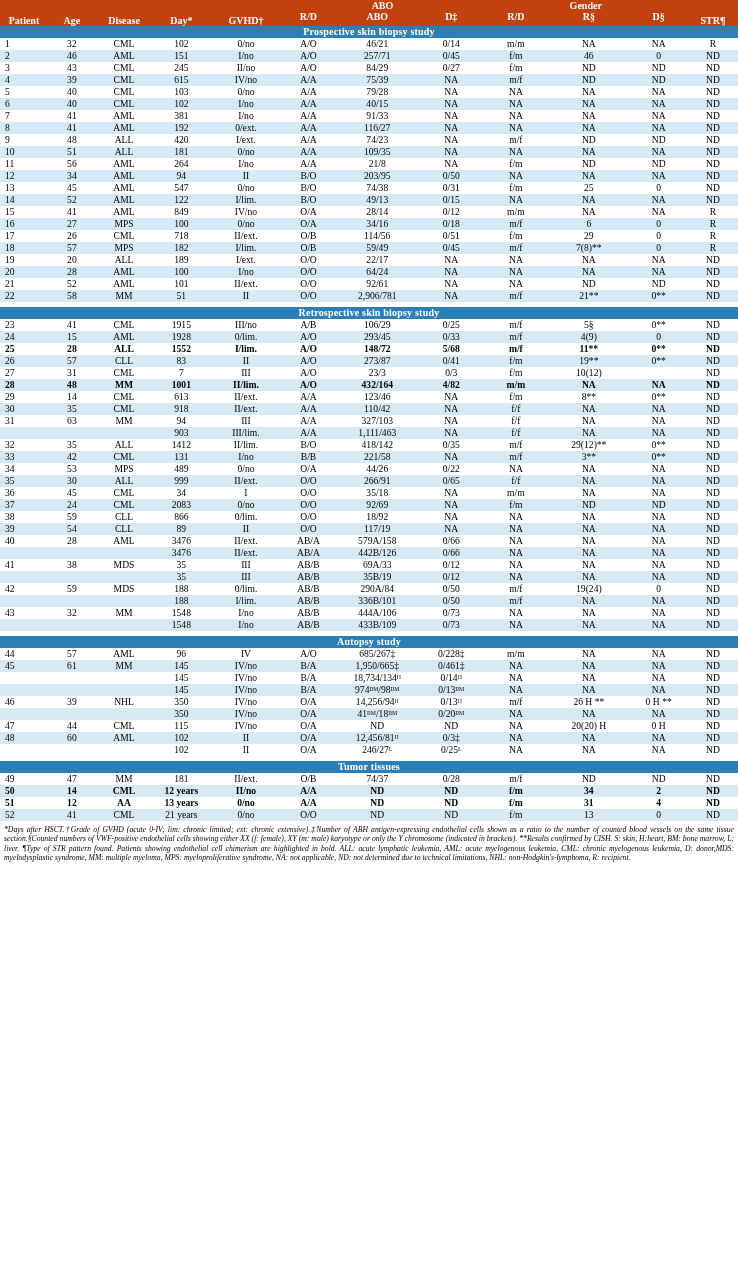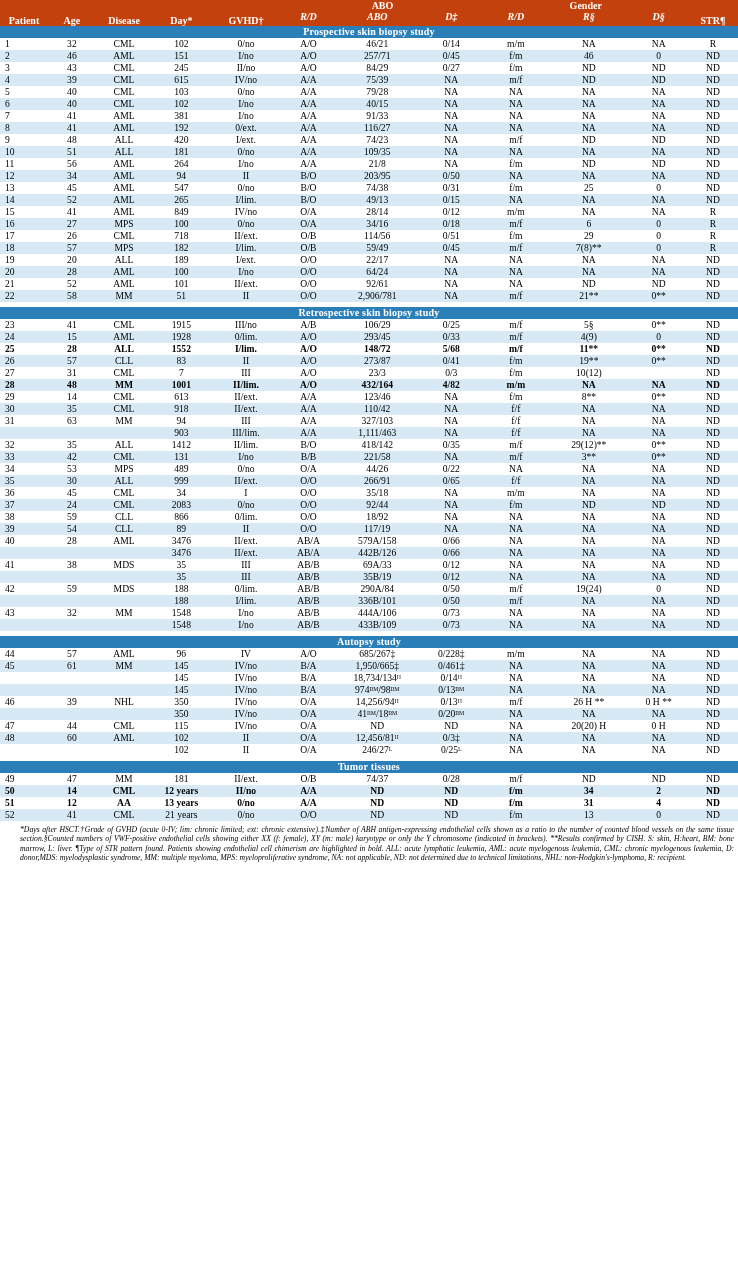--- a/index.html
+++ b/index.html
@@ -29,21 +29,21 @@
   thead th{
     background:#c2410c;
     color:#fff;
     font-weight:bold;
     font-size:10px;
     text-align:center;
     vertical-align:bottom;
     padding:3px 1px 4px 1px;
     line-height:11px;
   }
-  thead th.sub{padding-bottom:4px;font-style:italic;}
+  thead th.sub{padding-bottom:4px;}
   .hdr-grp{font-weight:bold;font-size:10px;color:#fff;text-align:center;padding-bottom:0;}
   .sec-row td{
     background:#2b7fb8;
     color:#fff;
     font-weight:bold;
     font-size:10px;
     padding:3px 0 4px 0;
     letter-spacing:.2px;
   }
   tbody tr td{
@@ -55,21 +55,21 @@
   }
   tbody tr.odd td{background:#d7e9f4;}
   tbody tr.even td{background:#ffffff;}
   tbody tr td.pat{text-align:left;padding-left:5px;}
   tbody tr.bold td{font-weight:bold;}
   .spacer td{height:5px;background:#fff;padding:0;border:none;}
   .footnotes{
     font-size:7.7px;
     line-height:9.4px;
     text-align:justify;
-    padding:4px 4px 0 20px;
+    padding:4px 4px 0 4px;
     font-family:"Liberation Serif", serif;
   }
   .footnotes i{font-style:italic;}
 </style>
 </head>
 <body>
 
 <div id="sheet">
 <table class="main">
   <colgroup>
@@ -289,21 +289,21 @@
           <td>0/31</td>
           <td>f/m</td>
           <td>25</td>
           <td>0</td>
           <td>ND</td>
         </tr>
         <tr class="odd">
           <td class="pat">14</td>
           <td>52</td>
           <td>AML</td>
-          <td>265</td>
+          <td>122</td>
           <td>I/lim.</td>
           <td>B/O</td>
           <td>49/13</td>
           <td>0/15</td>
           <td>NA</td>
           <td>NA</td>
           <td>NA</td>
           <td>ND</td>
         </tr>
         <tr class="even">
@@ -634,21 +634,21 @@
           <td>NA</td>
           <td>ND</td>
         </tr>
         <tr class="odd">
           <td class="pat">37</td>
           <td>24</td>
           <td>CML</td>
           <td>2083</td>
           <td>0/no</td>
           <td>O/O</td>
-          <td>92/44</td>
+          <td>92/69</td>
           <td>NA</td>
           <td>f/m</td>
           <td>ND</td>
           <td>ND</td>
           <td>ND</td>
         </tr>
         <tr class="even">
           <td class="pat">38</td>
           <td>59</td>
           <td>CLL</td>

